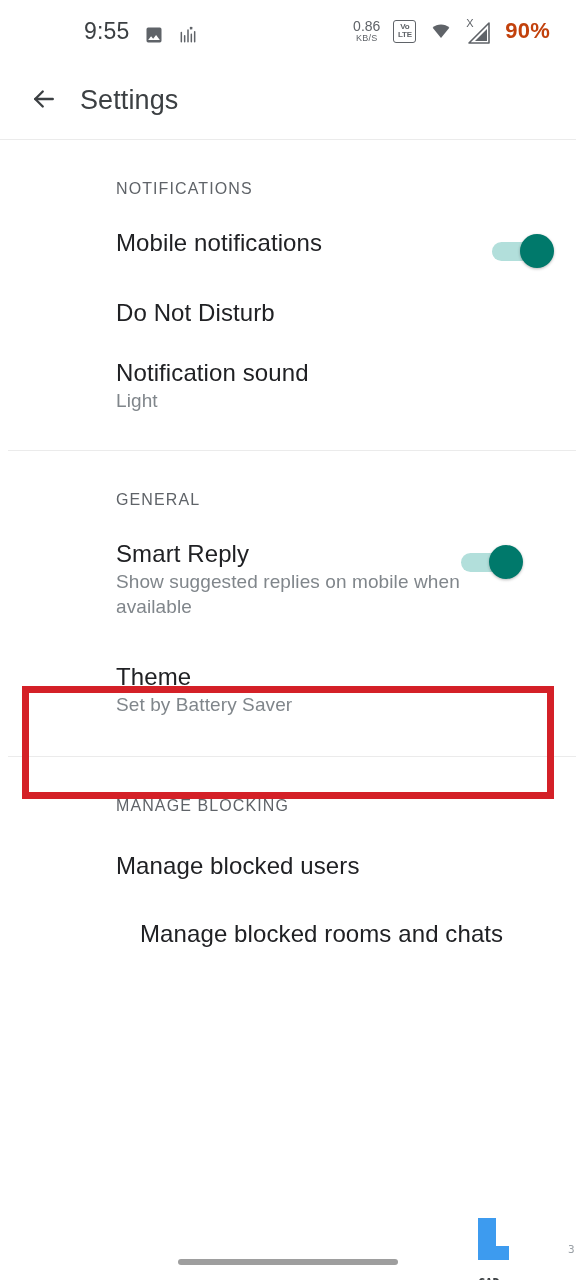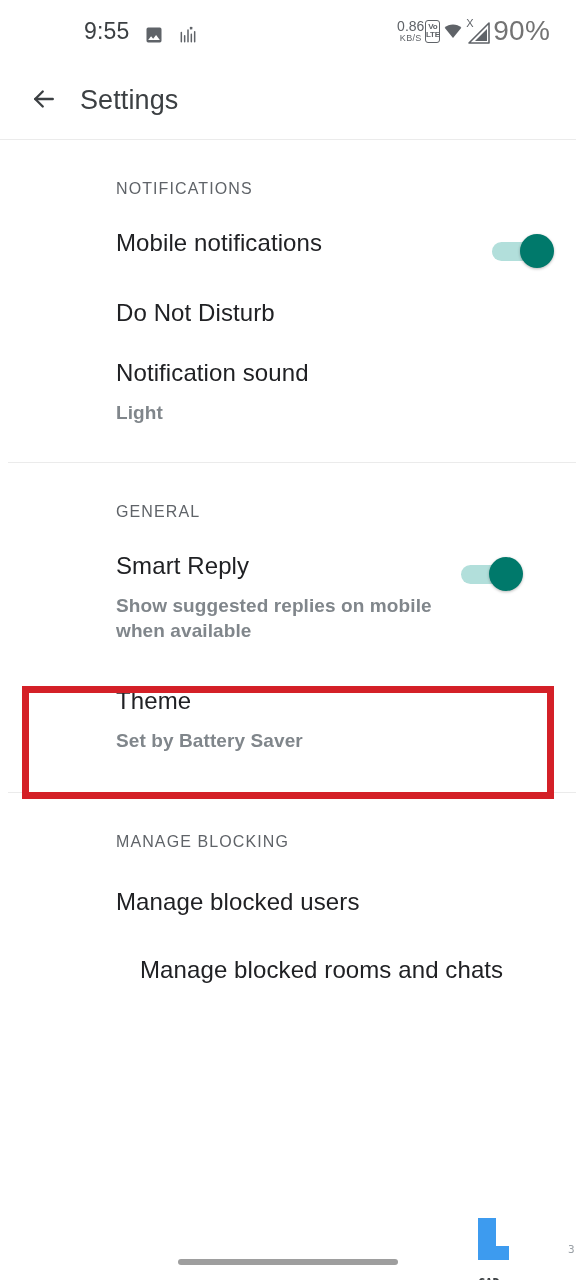--- a/index.html
+++ b/index.html
@@ -13,38 +13,38 @@
   .screen { position:relative; width:576px; height:1280px; background:#fff; }
 
   
   .statusbar {
     position:absolute; top:0; left:0; width:576px; height:62px;
     display:flex; align-items:center; justify-content:space-between;
     padding:0 26px 0 84px;
   }
   .sb-left { display:flex; align-items:flex-end; gap:14px; }
   .sb-time { font-size:23px; color:#3c4043; font-weight:400; letter-spacing:.2px; }
-  .sb-right { display:flex; align-items:center; gap:1px; }
+  .sb-right { display:flex; align-items:center; gap:13px; }
   .sb-icon { display:flex; align-items:center; justify-content:center; color:#5f6368; }
 
   .net-speed { display:flex; flex-direction:column; align-items:center; line-height:1; color:#5f6368; }
   .net-speed .v { font-size:14px; }
   .net-speed .u { font-size:9px; letter-spacing:.3px; margin-top:1px; }
 
   .volte {
     border:1.6px solid #5f6368; border-radius:3px;
-    width:15px; height:23px; display:flex; flex-direction:column;
+    width:23px; height:23px; display:flex; flex-direction:column;
     align-items:center; justify-content:center; line-height:1; color:#5f6368;
   }
   .volte .a { font-size:8px; font-weight:700; letter-spacing:-.2px; }
   .volte .b { font-size:8px; font-weight:700; letter-spacing:-.2px; }
 
   .sig-wrap { position:relative; width:26px; height:24px; }
   .sig-x { position:absolute; top:-1px; left:0; font-size:11px; color:#5f6368; line-height:1; }
-  .battery-pct { font-size:28px; color:#737373; font-weight:400; letter-spacing:.2px; }
+  .battery-pct { font-size:22px; color:#c2410c; font-weight:700; letter-spacing:.2px; }
 
   
   .appbar {
     position:absolute; top:62px; left:0; width:576px; height:77px;
     display:flex; align-items:center;
   }
   .back-btn {
     width:56px; height:56px; margin-left:16px;
     display:flex; align-items:center; justify-content:center;
     border-radius:50%; cursor:pointer;
@@ -64,21 +64,21 @@
     font-size:16px; color:#5f6368; font-weight:500;
     letter-spacing:1.1px; padding:40px 0 0 108px;
   }
 
   .row {
     position:relative; display:flex; align-items:flex-start;
     padding:30px 30px 0 108px; min-height:56px;
   }
   .row-text { flex:1; }
   .row-title { font-size:24px; color:#202124; font-weight:400; line-height:1.25; letter-spacing:.1px; }
-  .row-sub { font-size:19px; color:#80868b; font-weight:700; line-height:1.35; margin-top:12px; letter-spacing:.1px; }
+  .row-sub { font-size:19px; color:#80868b; font-weight:400; line-height:1.35; margin-top:0; letter-spacing:.1px; }
 
   
   .switch { position:relative; width:62px; height:34px; flex:0 0 auto; margin-top:6px; cursor:pointer; }
   .switch .track {
     position:absolute; top:8px; left:0; width:50px; height:19px;
     border-radius:10px; background:#b2dfdb;
   }
   .switch .thumb {
     position:absolute; top:0; right:0; width:34px; height:34px;
     border-radius:50%; background:#00796b;

